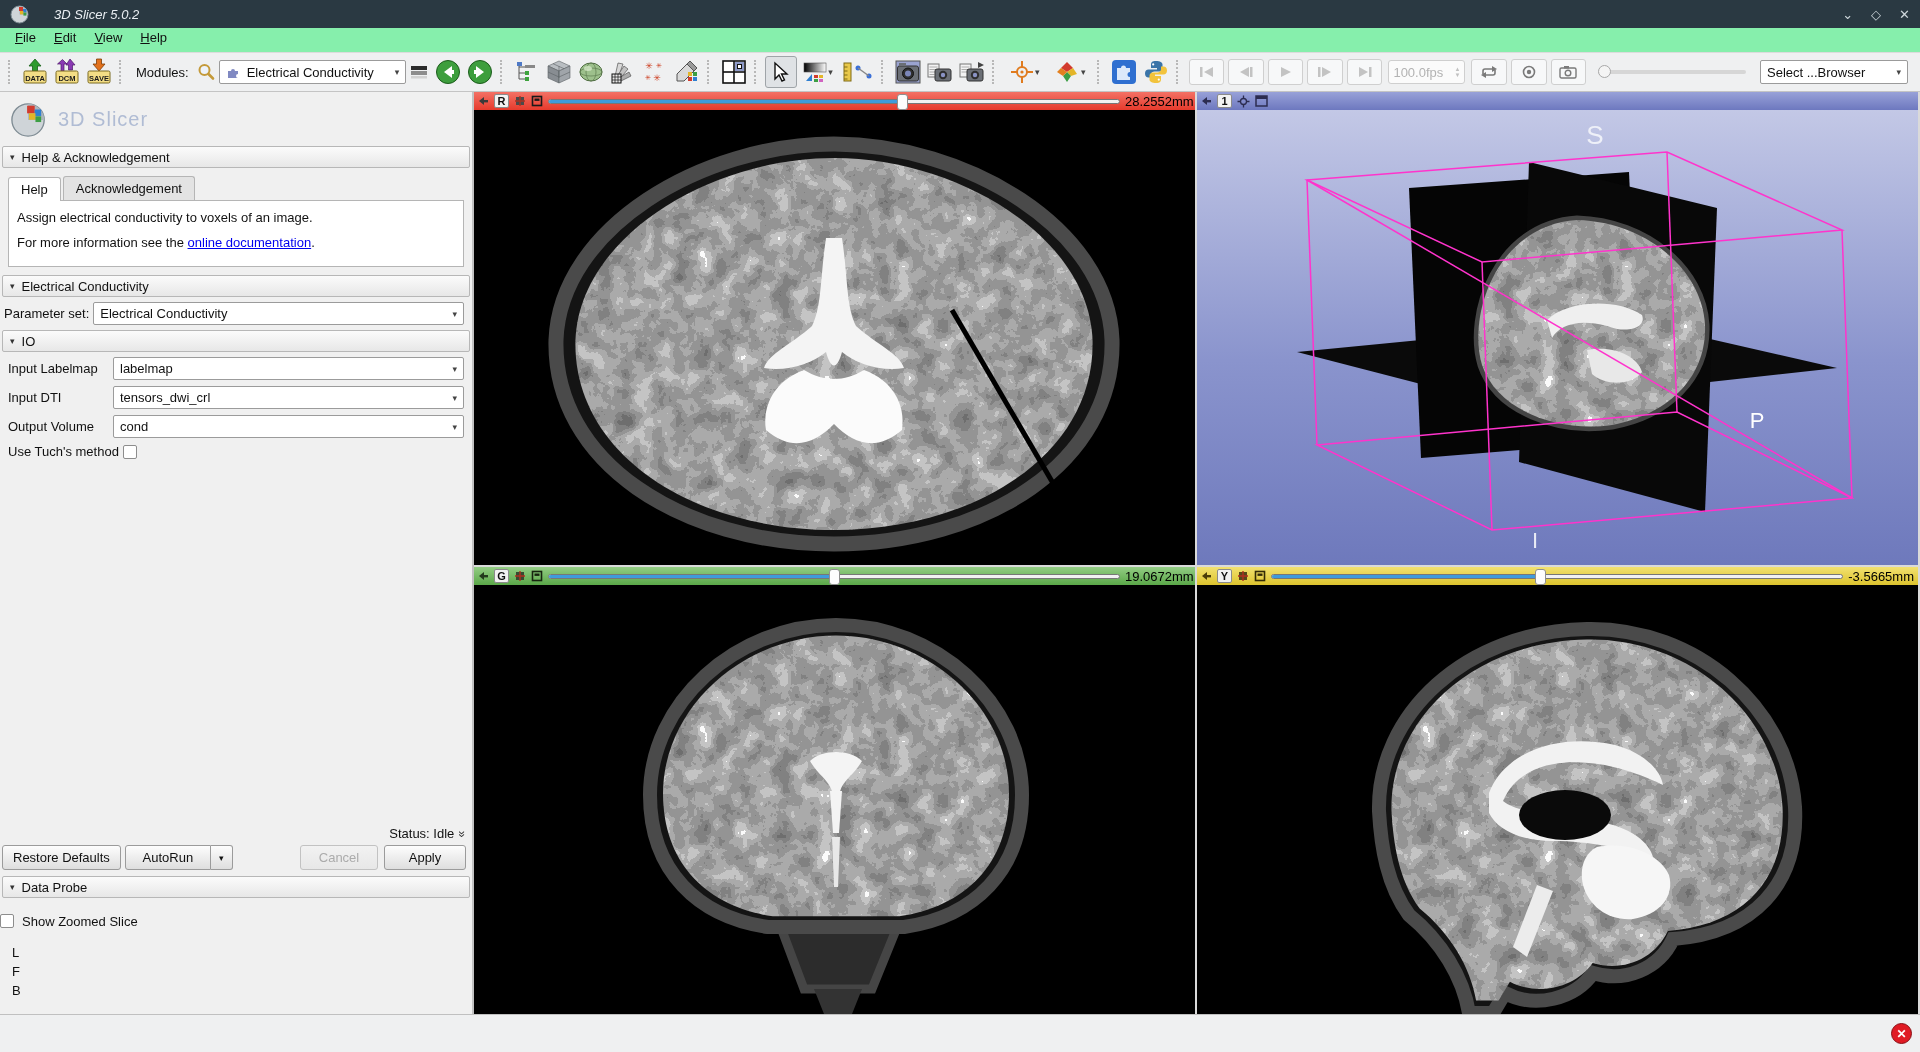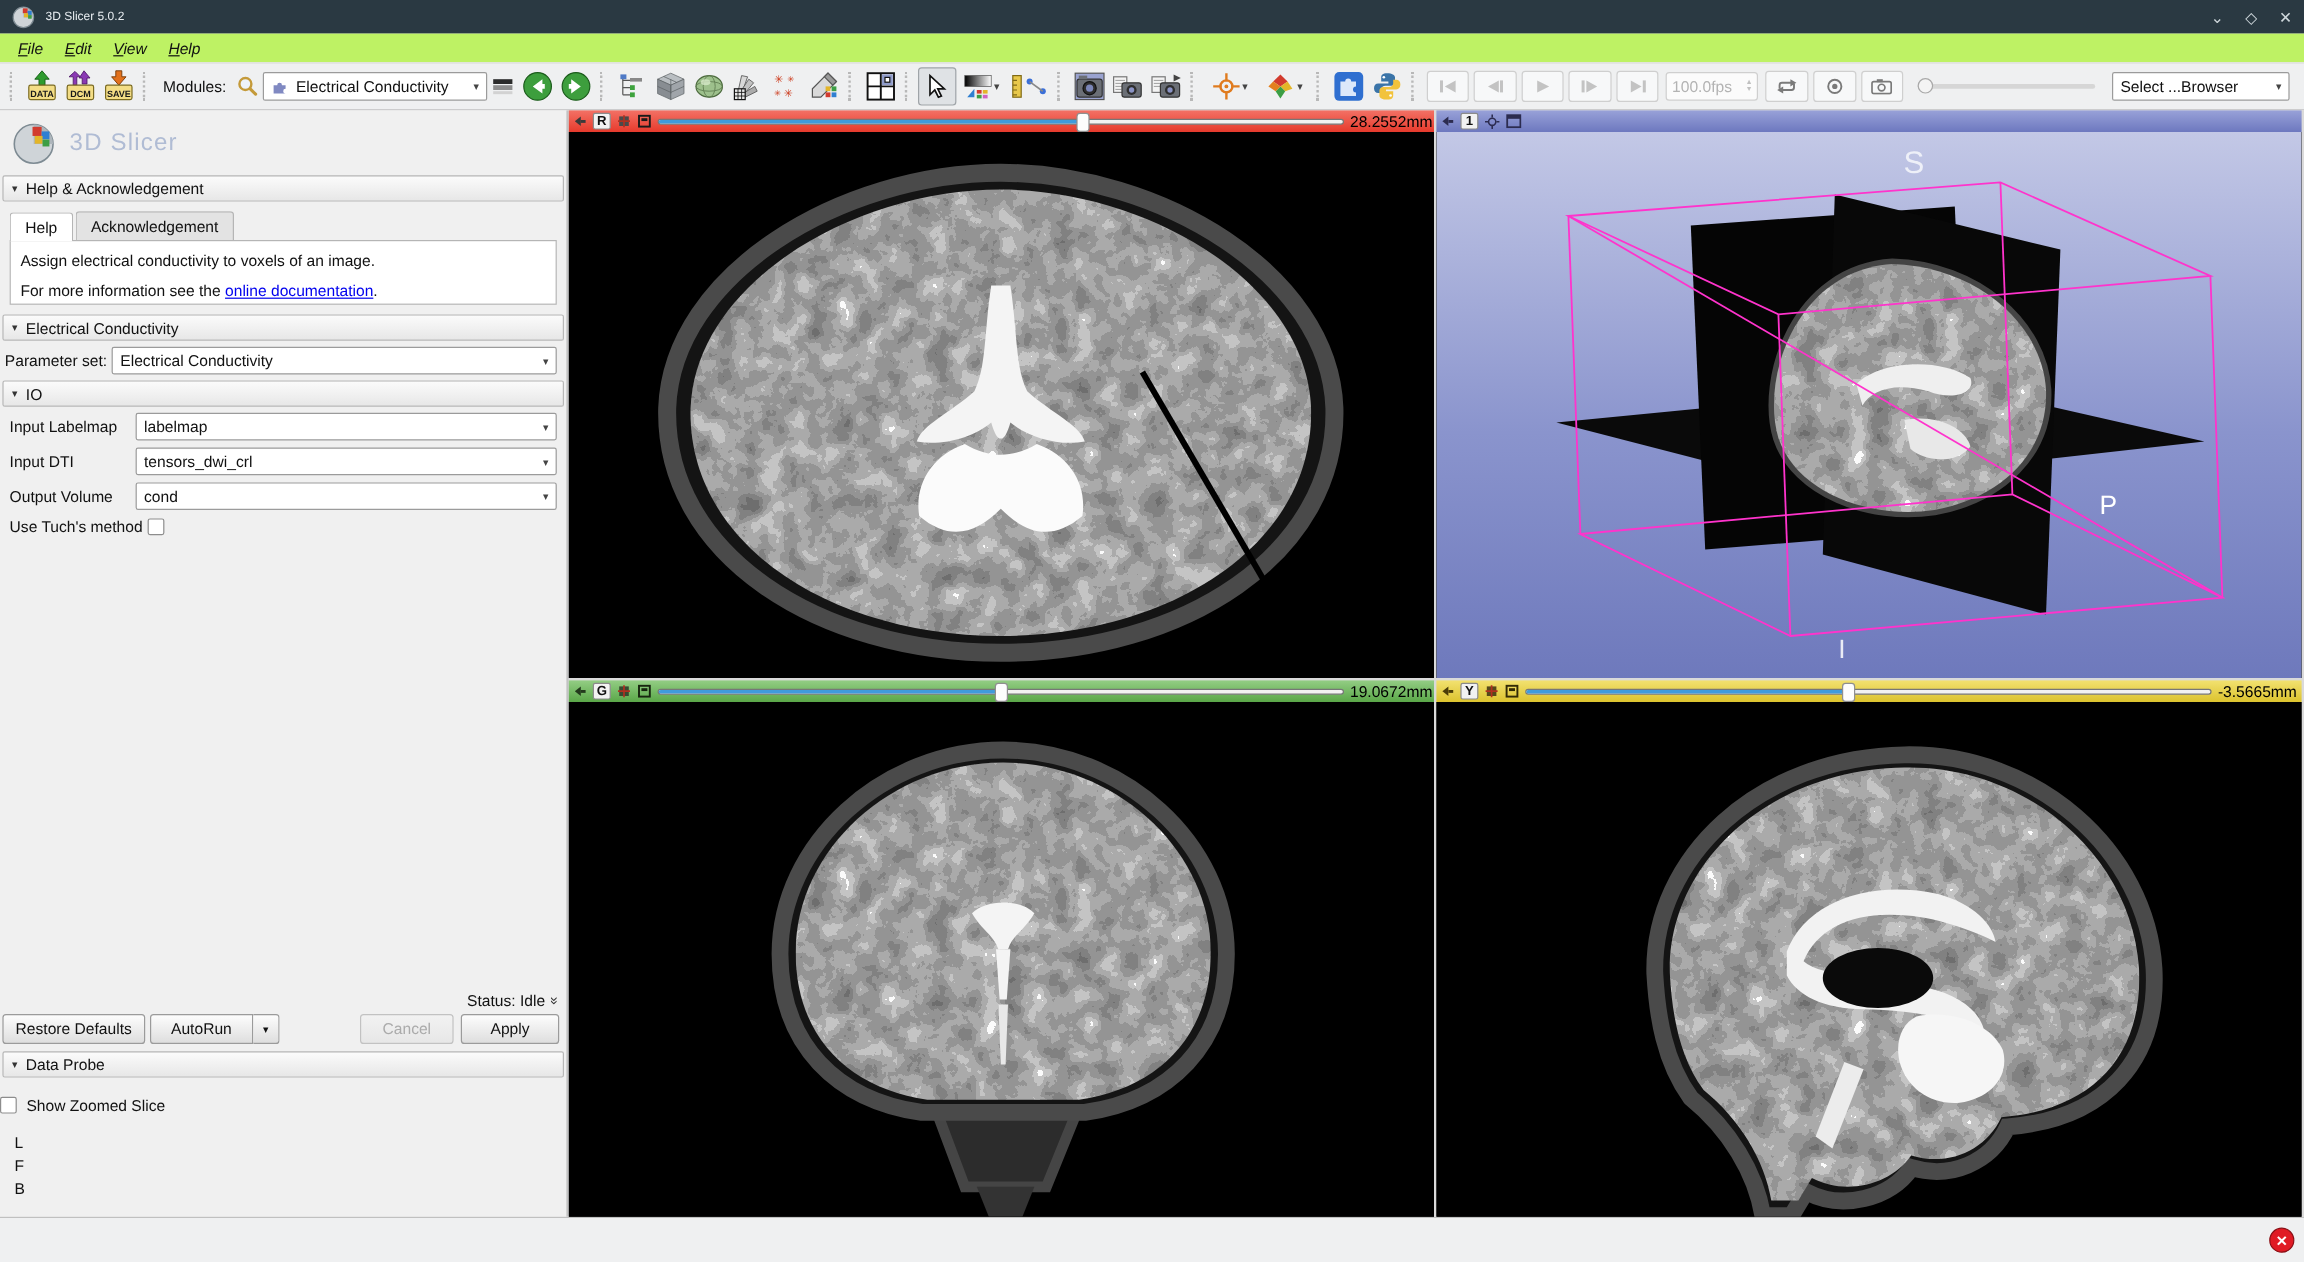--- a/index.html
+++ b/index.html
@@ -2,26 +2,26 @@
 <html><head>
 <meta charset="utf-8">
 <style>
   * { box-sizing: border-box; margin:0; padding:0; }
   html,body { width:1920px; height:1052px; overflow:hidden;
     font-family:"Liberation Sans", sans-serif; font-size:13px; color:#111; }
   .app { display:flex; flex-direction:column; width:1920px; height:1052px; background:#eff0f1; }
 
   
   .titlebar { height:28px; background:#2a3942; display:flex; align-items:center; padding:0 10px; flex-shrink:0; }
-  .titlebar .apptitle { color:#e9eef2; font-size:10px; margin-left:8px; }
+  .titlebar .apptitle { color:#e9eef2; font-size:13px; margin-left:24px;font-style:italic; }
   .win-controls { margin-left:auto; display:flex; gap:18px; color:#cfd8dc; font-size:13px; }
   .win-controls span { cursor:default; }
 
   
-  .menubar { height:24px; display:flex; align-items:center; padding-left:6px; background:#bef264; flex-shrink:0;font-style:italic; }
+  .menubar { height:24px; display:flex; padding-left:6px; background:#86efac; flex-shrink:0; }
   .menu-item { padding:2px 9px; display:inline-block; }
   .menu-item::first-letter { text-decoration:underline; }
 
   
   .toolbar { height:40px; display:flex; align-items:center; padding:0 4px; background:#eff0f1;
              border-top:1px solid #dcdcdc; border-bottom:1px solid #c4c4c4; flex-shrink:0; white-space:nowrap; }
   .grip { width:7px; height:24px; border-left:2px dotted #b8b8b8; margin:0 4px; }
   .tbtn { width:32px; height:32px; display:flex; align-items:center; justify-content:center; border-radius:3px; flex-shrink:0; }
   .tbtn.active { background:#dfe2e5; border:1px solid #9fa4a8; }
   .tlabel { margin:0 4px 0 6px; }
@@ -48,21 +48,21 @@
   .panel { width:474px; background:#f0f0f0; border-right:2px solid #c2c2c2; display:flex; flex-direction:column; flex-shrink:0; }
   .logo-row { display:flex; align-items:center; gap:10px; padding:8px 10px 6px 10px; }
   .logo-text { font-size:20px; color:#b0bcd4; letter-spacing:1px; }
   .sect { margin:2px 2px; height:22px; border:1px solid #b7b7b7; border-radius:2px;
           background:linear-gradient(#fbfbfb,#e7e7e7); display:flex; align-items:center; gap:7px; padding-left:7px; }
   .sect .tri { font-size:9px; color:#333; }
   .tabs { display:flex; margin:6px 0 0 8px; }
   .tab { padding:4px 12px; border:1px solid #b5b5b5; border-bottom:none; background:#e3e3e3;
          border-radius:3px 3px 0 0; margin-right:2px; position:relative; }
   .tab.active { background:#fff; z-index:2; top:1px; }
-  .helpbox { border:1px solid #b5b5b5; background:#fff; margin:0 8px; padding:7px 8px 3px 8px; position:relative; z-index:1; }
+  .helpbox { border:1px solid #b5b5b5; background:#fff; margin:0 8px; padding:7px 8px 16px 8px; position:relative; z-index:1; }
   .helpbox p { margin:2px 0 10px 0; }
   .helpbox p:last-child { margin-bottom:0; }
   a.doclink { color:#0000ee; text-decoration:underline; }
   .frow { display:flex; align-items:center; margin:3px 8px 3px 8px; }
   .frow .flabel { width:105px; flex-shrink:0; }
   .frow .combo { flex:1; height:23px; }
   .prow { display:flex; align-items:center; margin:3px 8px 3px 4px; gap:4px; }
   .prow .combo { flex:1; height:23px; }
   .checkbox { width:14px; height:14px; border:1px solid #8d8d8d; background:#fff; border-radius:2px; }
   .spacer { flex:1; }

